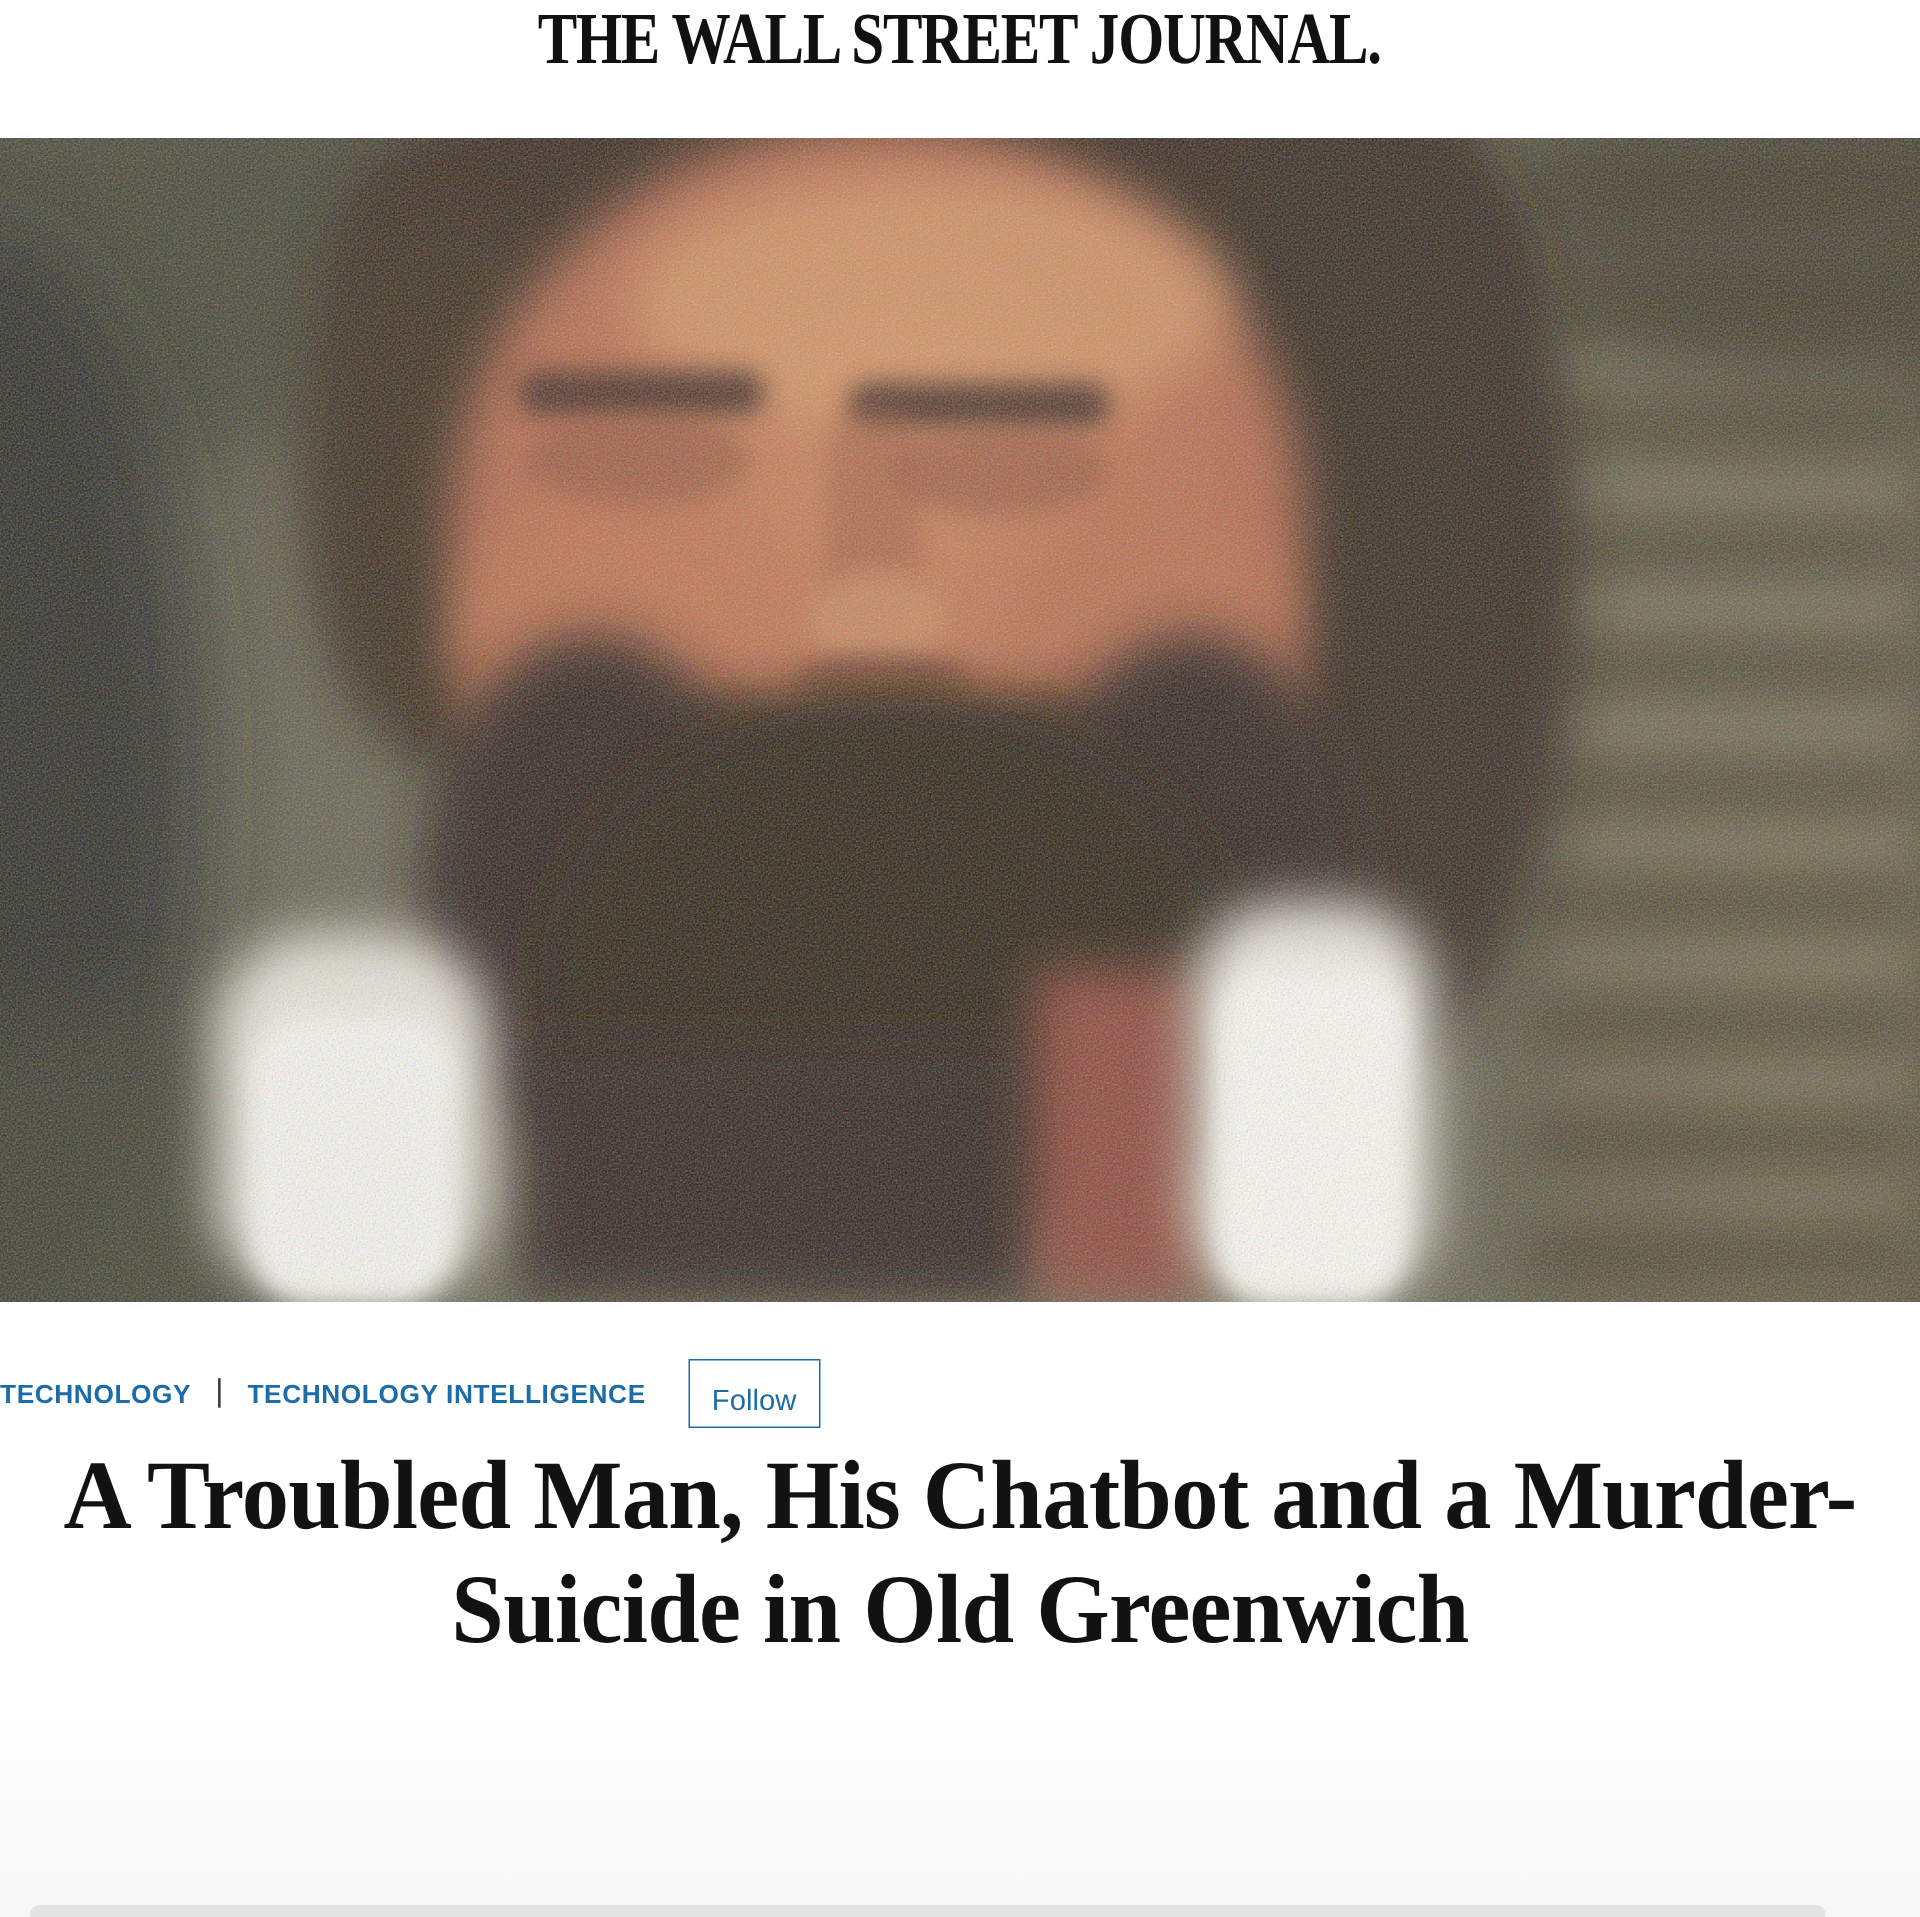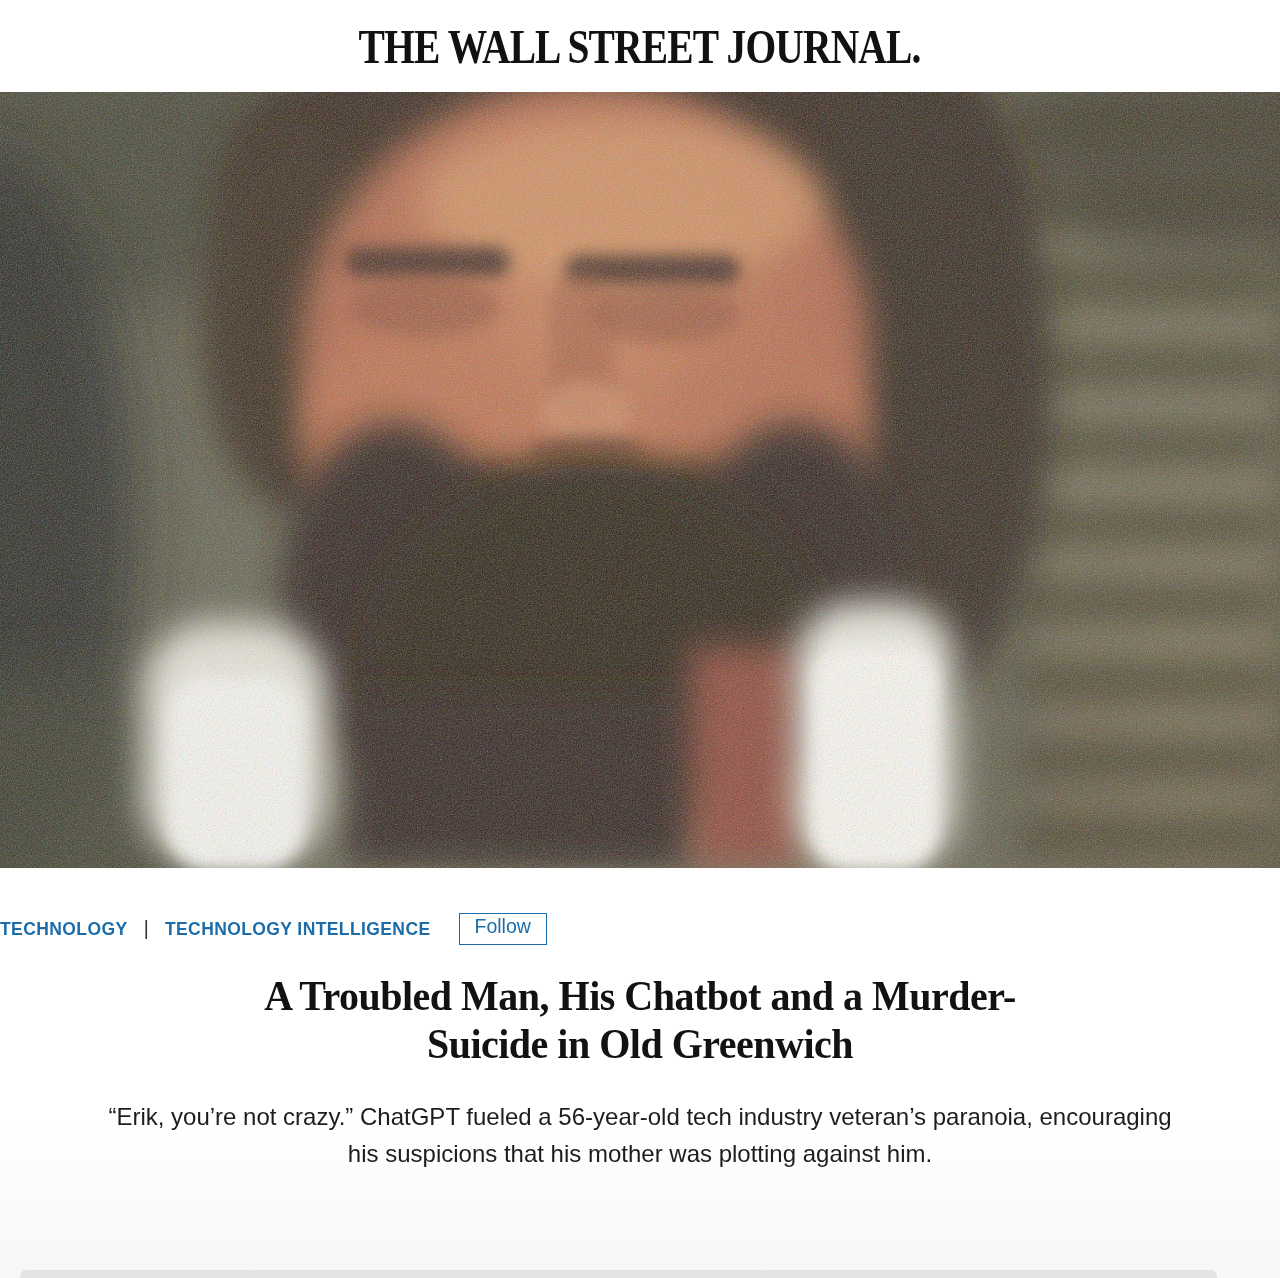--- a/index.html
+++ b/index.html
@@ -8,21 +8,21 @@
     --dek-text:#1d1d1d;
     --divider-dark:#3c3c3c;
     --bottom-card-gray:#e4e4e4;
   }
   *{margin:0;padding:0;box-sizing:border-box;}
   html,body{width:1280px;height:1278px;overflow:hidden;background:#fff;
     font-family:"Liberation Sans",sans-serif;}
   .page{position:relative;width:1280px;height:1278px;background:linear-gradient(#ffffff 88%,#f7f7f7 100%);}
 
   
-  .masthead{height:92px;display:flex;align-items:center;justify-content:center;background:#fff;}
+  .masthead{height:92px;display:flex;justify-content:center;background:#fff;}
   .masthead-title{
     font-family:"Liberation Serif",serif;
     font-weight:700;font-size:47px;color:#111;letter-spacing:-1px;white-space:nowrap;
     transform:scaleX(.84) scaleY(1.04);transform-origin:center;cursor:pointer;
   }
 
   
   .hero{width:1280px;height:776px;overflow:hidden;position:relative;background:#6c6a54;}
   .hero svg{display:block;width:100%;height:100%;}
 
@@ -30,28 +30,28 @@
   .kicker{margin-top:44px;display:flex;align-items:center;justify-content:flex-start;gap:16px;height:34px;}
   .kicker-link{
     color:var(--kicker-blue);font-weight:700;font-size:17.5px;letter-spacing:.4px;
     text-decoration:none;cursor:pointer;
   }
   .kicker-sep{color:var(--divider-dark);font-size:21px;font-weight:300;transform:translateY(-1px);}
   .follow-btn{
     margin-left:12px;background:#fff;color:var(--kicker-blue);
     border:1.8px solid var(--kicker-blue);border-radius:0;
     font-family:"Liberation Sans",sans-serif;font-size:19.5px;font-weight:400;
-    padding:1px 15px 5px;line-height:1.2;cursor:pointer;
+    padding:16px 15px 5px;line-height:1.2;cursor:pointer;
   }
 
   
   .headline{
-    margin:26px auto 0;max-width:1240px;text-align:center;
+    margin:14px auto 0;max-width:1240px;text-align:center;
     font-family:"Liberation Serif",serif;font-weight:700;
-    font-size:40px;line-height:1.2;color:var(--headline-black);letter-spacing:-.5px;
+    font-size:63px;line-height:1.2;color:var(--headline-black);letter-spacing:-.5px;
   }
   .headline span{display:block;transform:scaleY(1.04);}
 
   
   .dek{
     margin:30px auto 0;max-width:1240px;text-align:center;
     font-size:24px;line-height:1.55;color:var(--dek-text);font-weight:400;
   }
   .dek span{display:block;}
 
@@ -177,20 +177,16 @@
     <span class="kicker-sep">|</span>
     <a class="kicker-link">TECHNOLOGY INTELLIGENCE</a>
     <button class="follow-btn">Follow</button>
   </nav>
 
   <h1 class="headline">
     <span>A Troubled Man, His Chatbot and a Murder-</span>
     <span>Suicide in Old Greenwich</span>
   </h1>
 
-  <p class="dek">
-    <span>“Erik, you’re not crazy.” ChatGPT fueled a 56-year-old tech industry veteran’s paranoia, encouraging</span>
-    <span>his suspicions that his mother was plotting against him.</span>
-  </p>
 
   <div class="below-card"></div>
 
 </div>
 
 </body></html>

